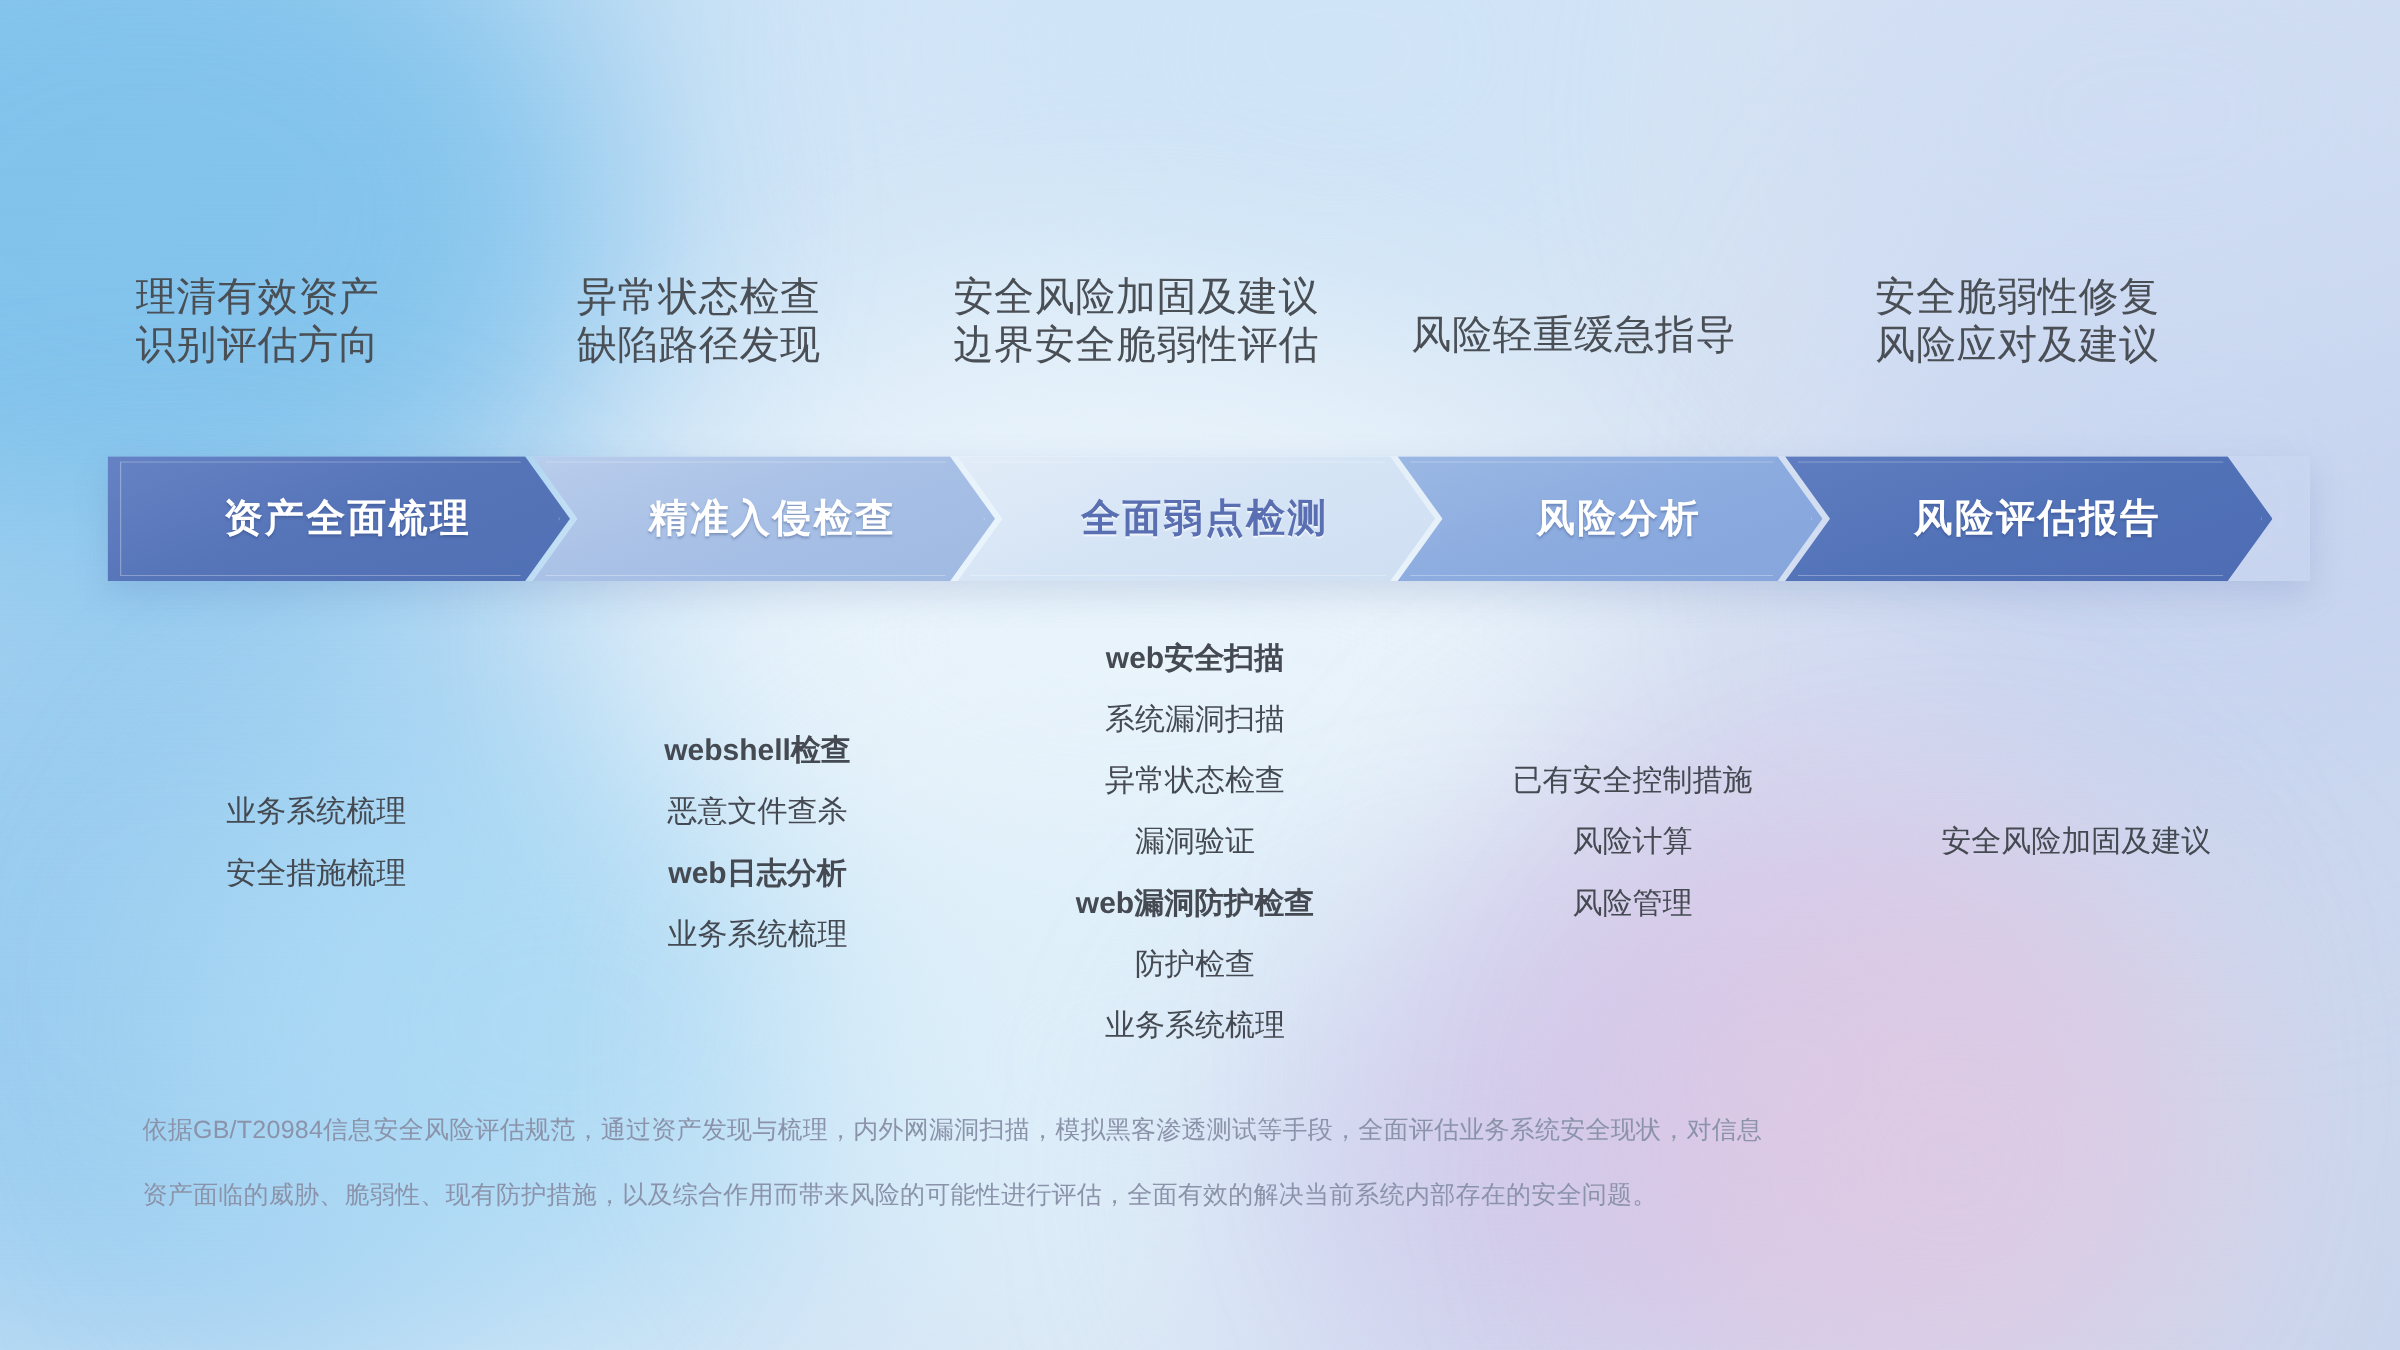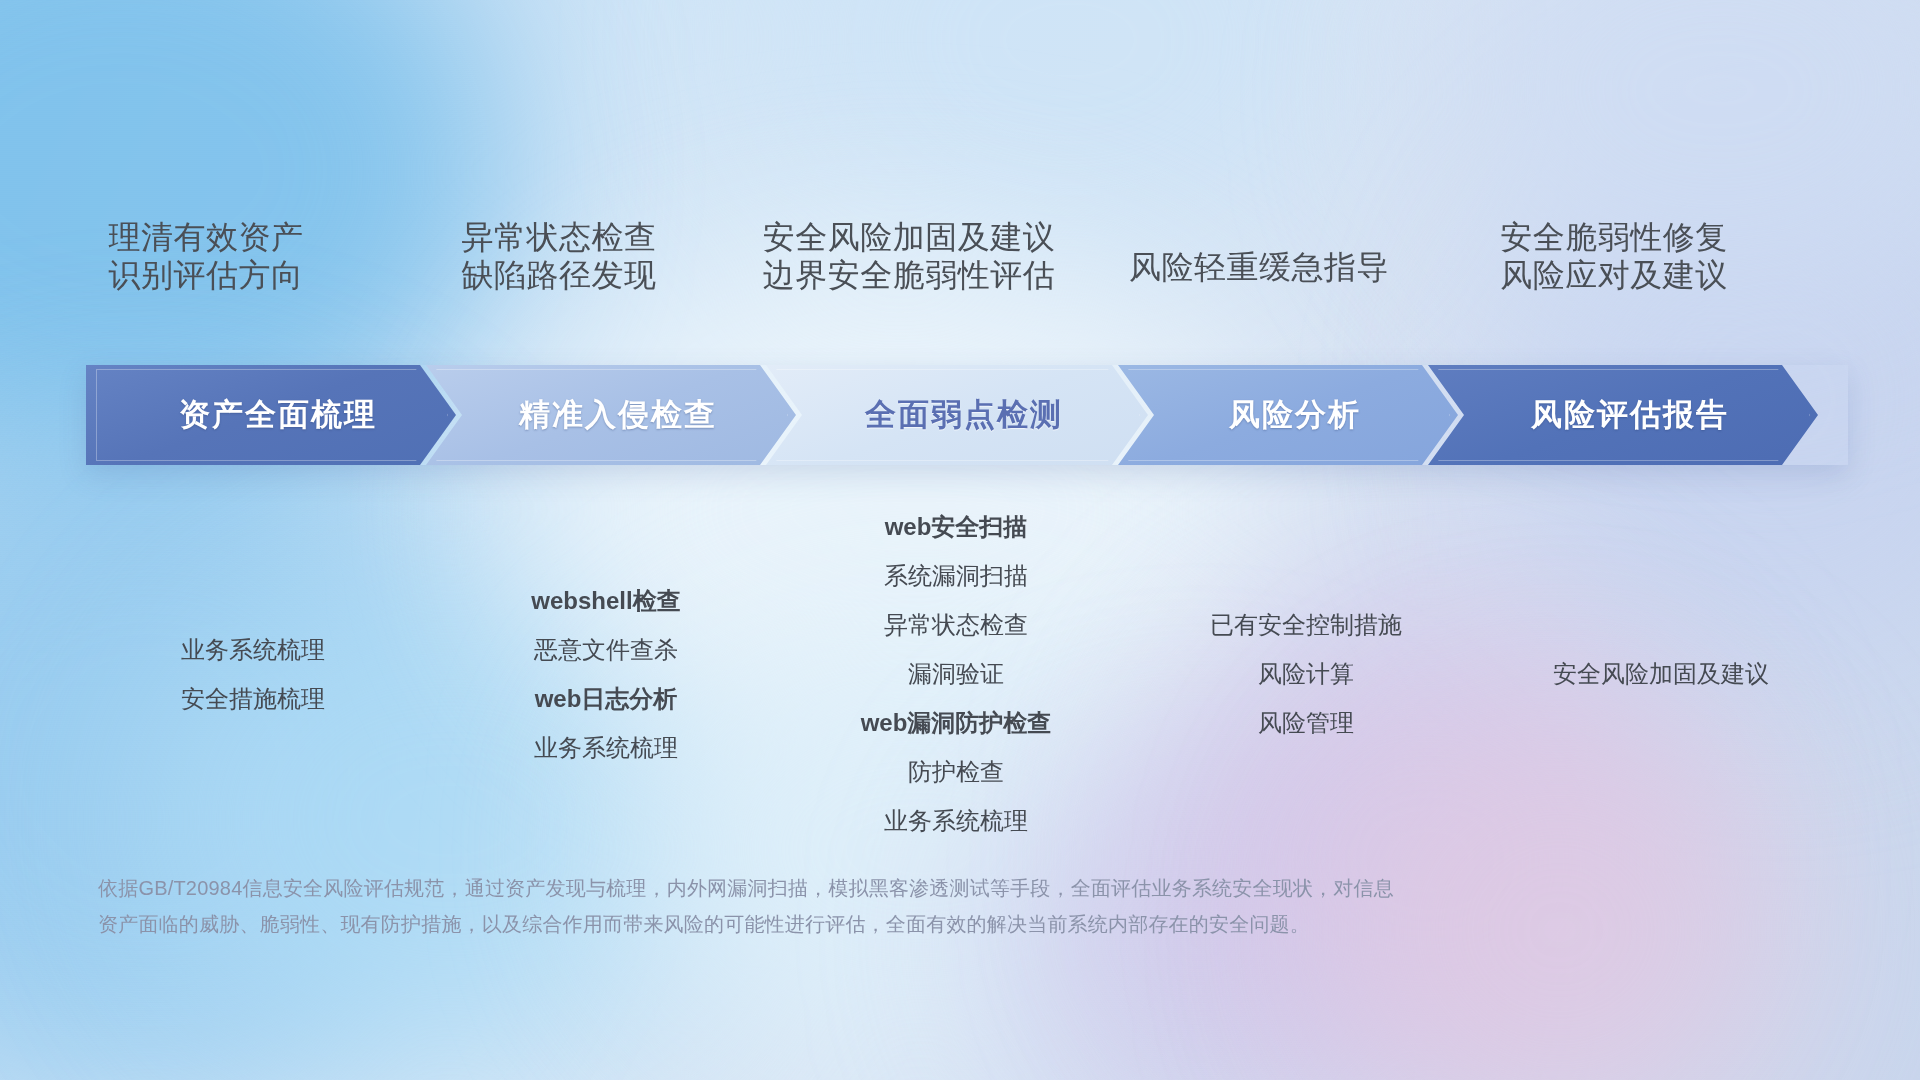--- a/index.html
+++ b/index.html
@@ -176,21 +176,21 @@
   .footer {
     position: absolute;
     left: 98px;
     top: 870px;
     width: 1520px;
     color: #8b93aa;
     font-size: 20px;
     line-height: 36px;
     letter-spacing: 0.2px;
   }
-  .footer p { margin: 0; white-space: nowrap; }
+  .footer p { margin: 16px; white-space: nowrap; }
 </style>
 </head>
 <body>
 
 <div id="bg-root">
   <div class="blob blob-c1"></div>
   <div class="blob blob-b1"></div>
   <div class="blob blob-b2"></div>
   <div class="blob blob-b3"></div>
   <div class="blob blob-w1"></div>

